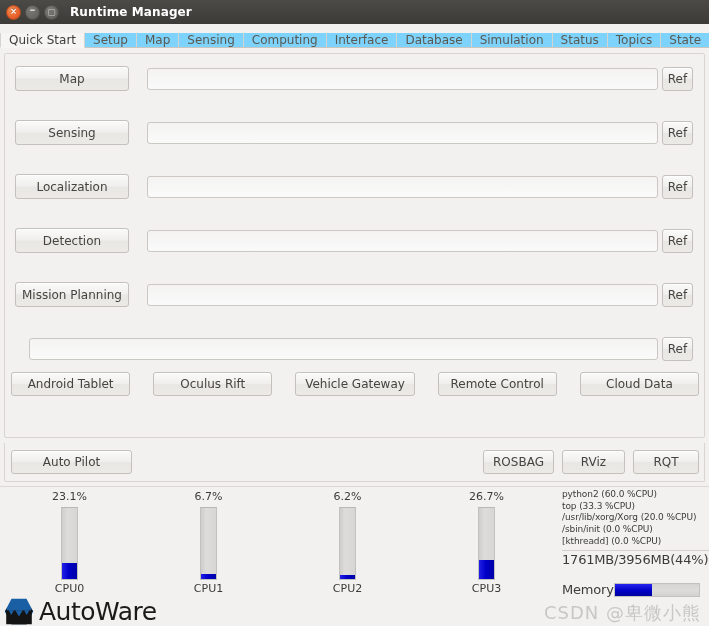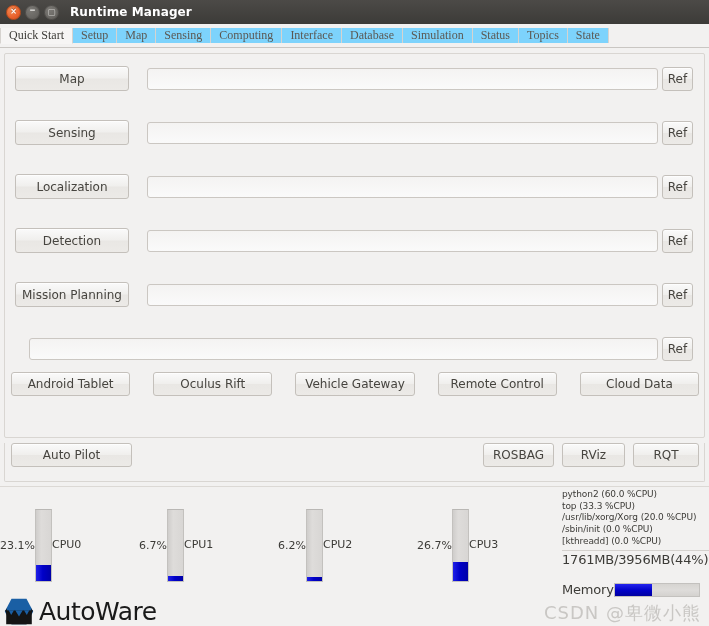--- a/index.html
+++ b/index.html
@@ -60,24 +60,23 @@
     font-weight: bold;
     margin-left: 11px;
     letter-spacing: .1px;
   }
 
   
   .tabbar {
     height: 24px;
     background: #f2f1f0;
     display: flex;
-    align-items: center;
+    align-items: flex-end;
     border-bottom: 1px solid #c9c6c2;
     box-sizing: border-box;
-    font-family: Liberation Serif, serif;
   }
   .tab {
     padding: 0 8px;
     display: flex;
     align-items: center;
     font-size: 12px;
     color: #5b5852;
     border-right: 1px solid #d6d3cf;
     background: #7dd3fc;
     box-sizing: border-box;
@@ -175,21 +174,21 @@
     position: absolute;
     left: 4px;
     top: 443px;
     width: 701px;
     height: 39px;
     border: 1px solid #d9d6d2;
     border-top: none;
     border-radius: 0 0 2px 2px;
     box-sizing: border-box;
     display: flex;
-    align-items: flex-start;
+    align-items: center;
     padding: 0 5px 0 6px;
     background: #f2f1f0;
   }
   .toolbar .btn.autopilot {
     width: 121px;
     height: 24px;
   }
   .toolbar .spacer { flex: 1 1 auto; }
   .toolbar .btn.tool {
     height: 24px;
@@ -216,20 +215,21 @@
     left: 0;
     top: 0;
     width: 556px;
     height: 112px;
     display: flex;
   }
   .cpu {
     flex: 1 1 0;
     position: relative;
     display: flex;
+    flex-direction: column;
     align-items: center;
   }
   .cpu .pct {
     font-size: 11px;
     color: #3c3b37;
     margin-top: 4px;
     line-height: 1;
   }
   .cpu .gauge {
     position: relative;

